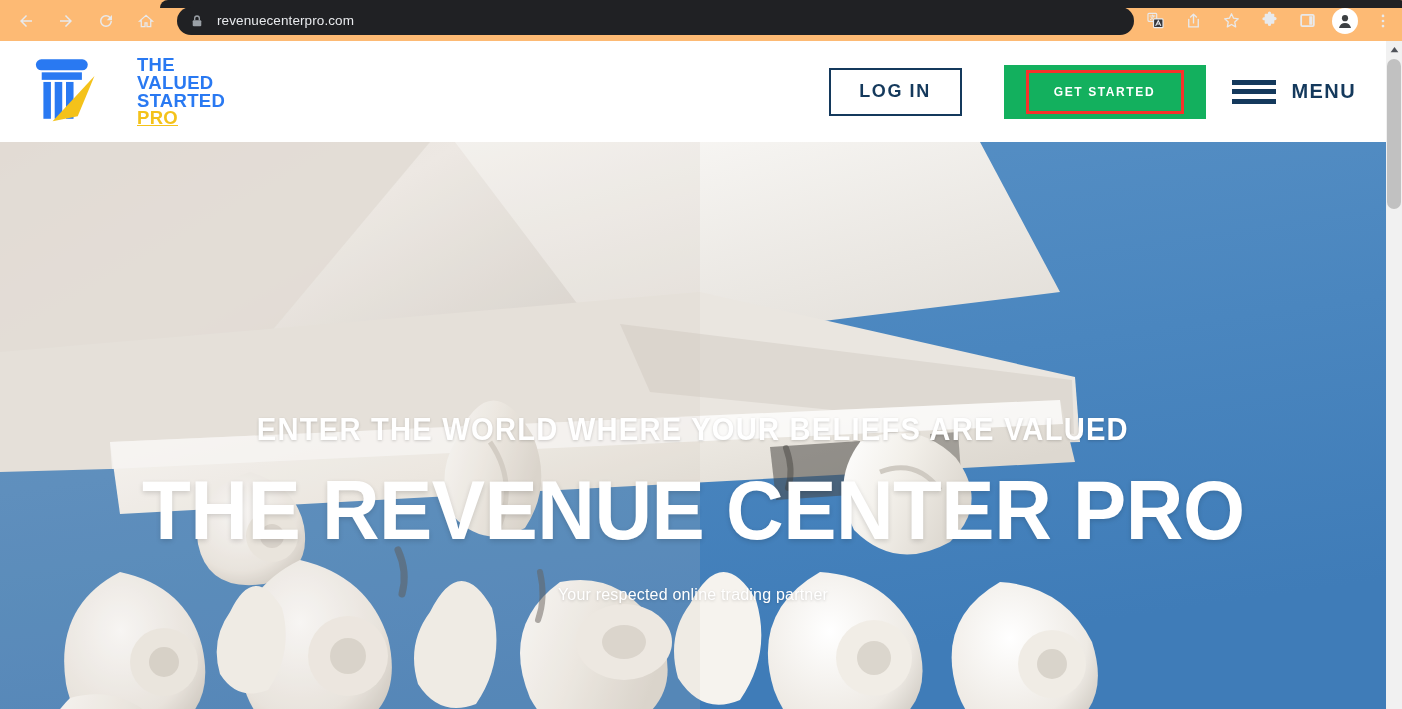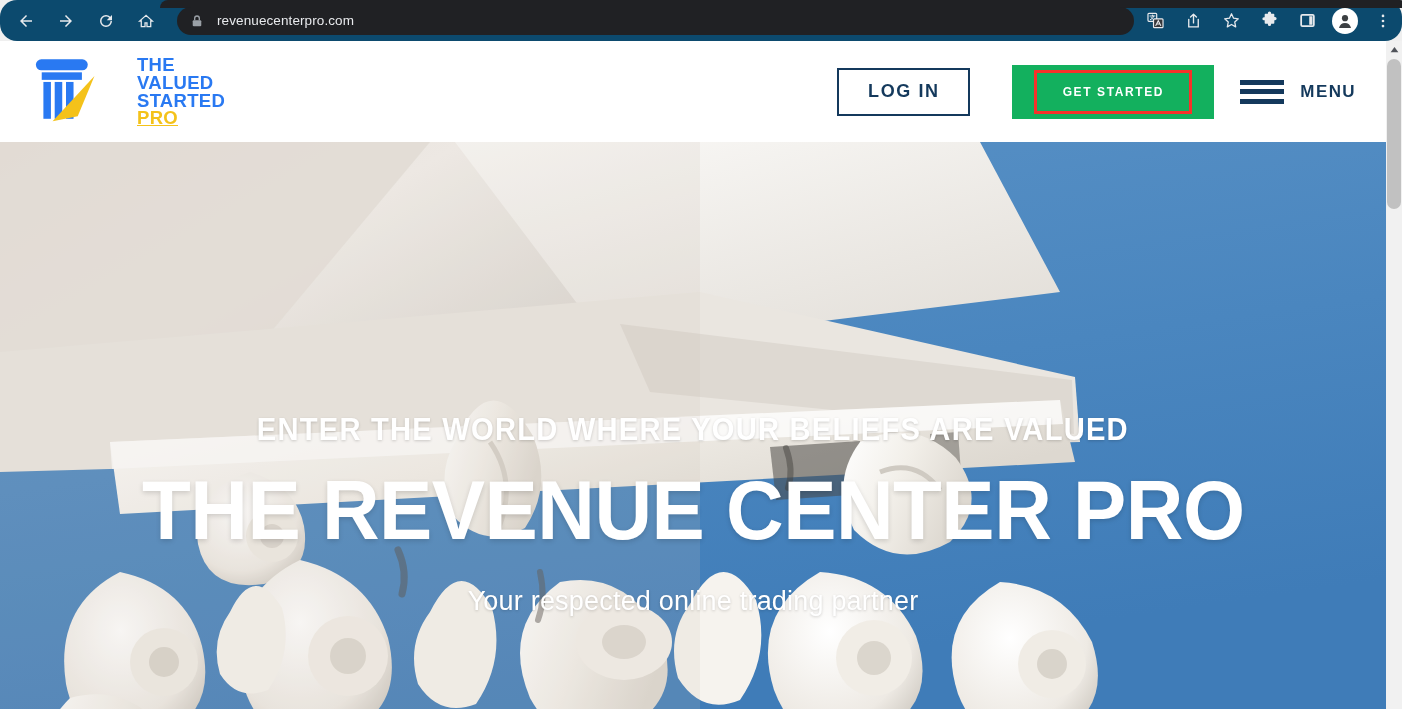--- a/index.html
+++ b/index.html
@@ -5,22 +5,21 @@
   * { margin:0; padding:0; box-sizing:border-box; }
   html,body{
     width:1402px; height:709px; overflow:hidden;
     background:#efefef;
     font-family:"Liberation Sans", sans-serif;
   }
 
   
   #browser-chrome{
     position:absolute; left:0; top:0; width:1402px; height:41px;
-    background:#0c4a6e;
-    border-radius:17px;
+    background:#fdba74;
   }
   #tab-strip-remnant{
     position:absolute; left:160px; top:0; width:1248px; height:8px;
     background:#202124; border-radius:9px 9px 0 0;
   }
   #nav-bar{
     position:absolute; left:0; top:0; width:1402px; height:41px;
     display:flex; align-items:center;
   }
   .nav-btn{
@@ -101,21 +100,21 @@
   }
   #menu-button{
     margin-left:26px; display:flex; align-items:center; cursor:pointer;
   }
   #hamburger-icon{
     width:44px; height:30px; display:flex; flex-direction:column;
     justify-content:space-between; padding:3px 0;
   }
   #hamburger-icon i{ display:block; height:5px; background:#14395c; }
   #menu-label{
-    margin-left:16px; color:#14395c; font-size:17px;
+    margin-left:16px; color:#14395c; font-size:20px;
     font-weight:bold; letter-spacing:1.4px;
   }
 
   
   #hero{
     position:absolute; left:0; top:101px; width:1386px; height:567px;
     overflow:hidden; background:#4a86bf;
   }
   #hero-photo{ position:absolute; inset:0; }
   #hero-photo svg{ width:100%; height:100%; display:block; }
@@ -134,21 +133,21 @@
   }
   #hero-title{
     margin-top:20px;
     color:#ffffff; font-size:84px; font-weight:bold;
     letter-spacing:-.5px; line-height:1; white-space:nowrap;
     transform:scaleX(.95); transform-origin:center;
     text-shadow:0 2px 6px rgba(0,0,0,.15);
   }
   #hero-subtitle{
     margin-top:34px;
-    color:#ffffff; font-size:27px; letter-spacing:.2px;
+    color:#ffffff; font-size:16px; letter-spacing:.2px;
     text-shadow:0 1px 3px rgba(0,0,0,.18);
   }
 
   
   #scrollbar{
     position:absolute; right:0; top:0; width:16px; height:668px;
     background:#f1f1f1; z-index:40;
   }
   #scroll-up-arrow{
     position:absolute; left:0; top:0; width:16px; height:17px;

